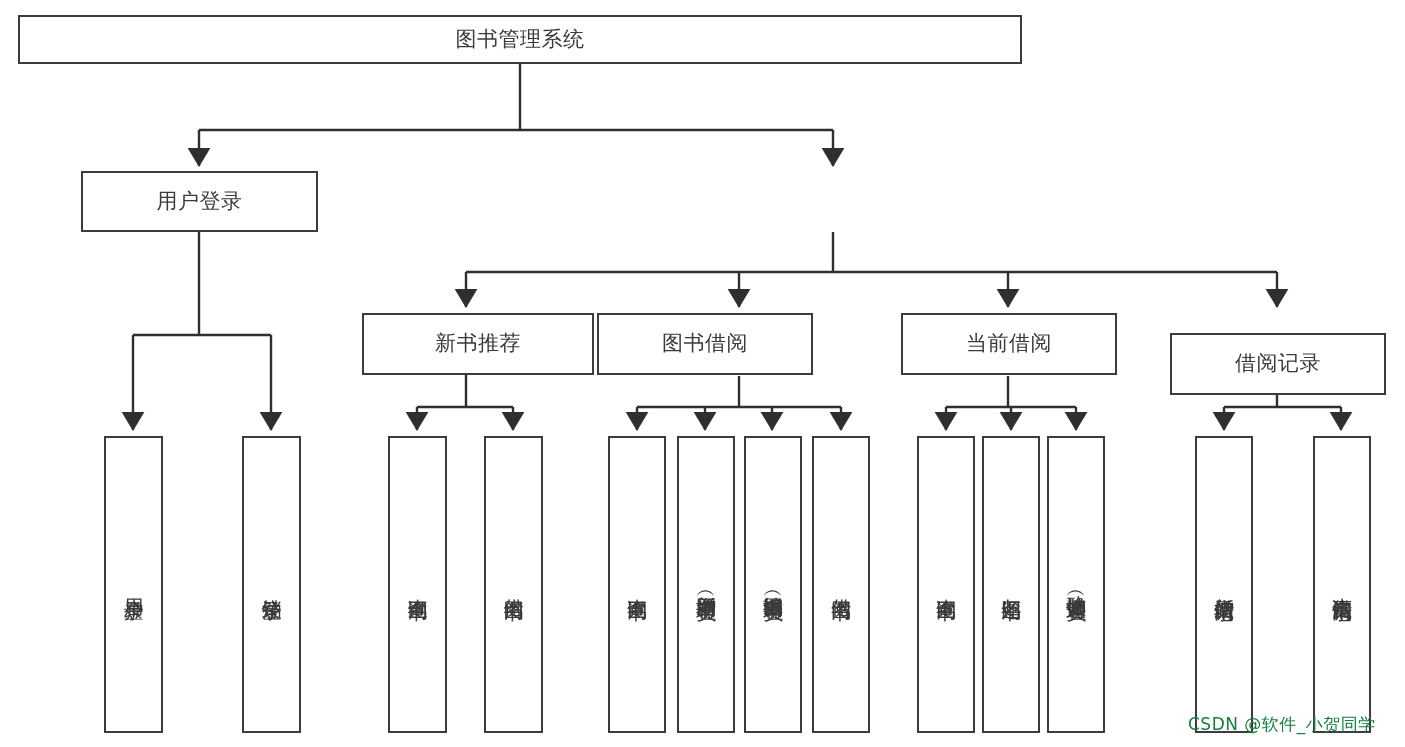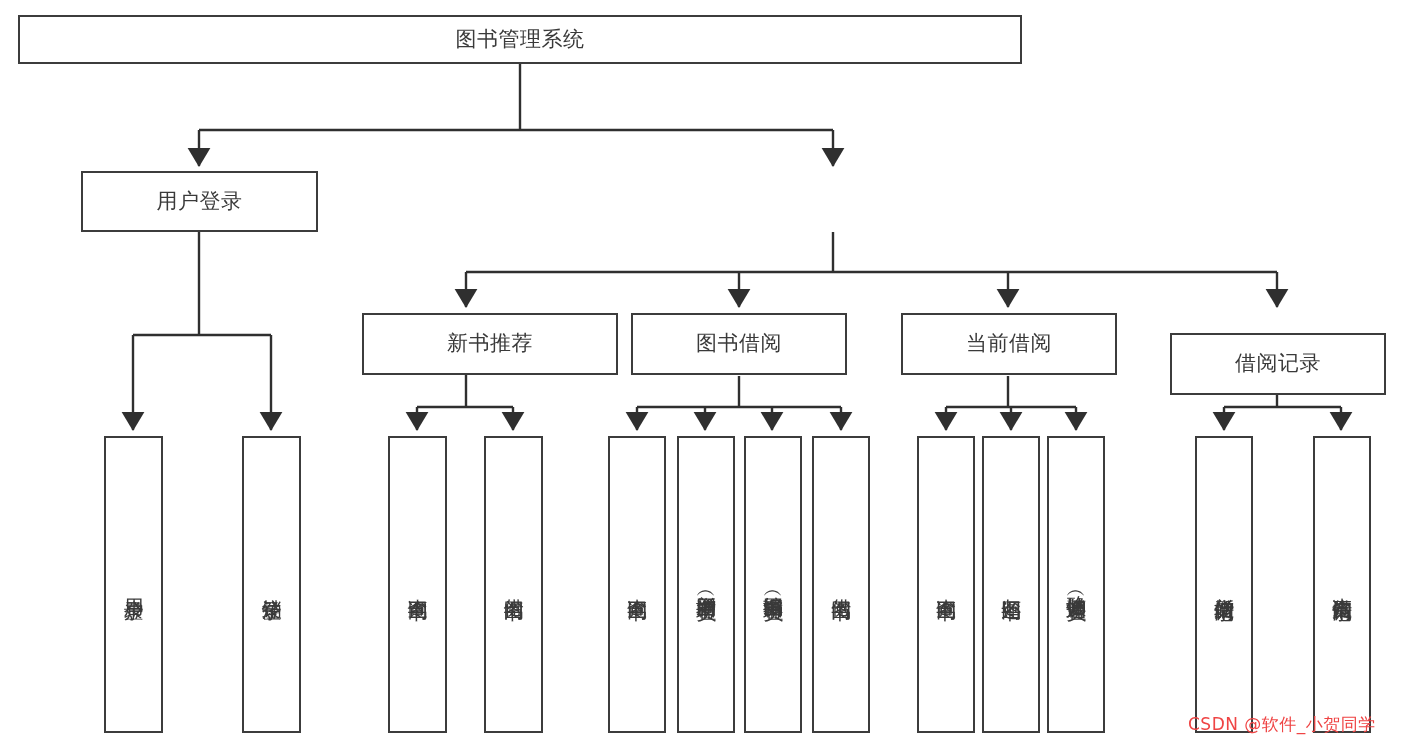--- a/index.html
+++ b/index.html
@@ -56,21 +56,21 @@
   }
   .node .label {
     display: block;
     text-align: center;
   }
   #watermark {
     position: absolute;
     left: 1188px;
     top: 713px;
     font-size: 17px;
-    color: #ef4444;
+    color: #15803d;
     letter-spacing: 0.5px;
     white-space: nowrap;
     font-family: "DejaVu Sans", "Liberation Sans", sans-serif;
   }
 </style>
 </head>
 <body>
 
 <div id="diagram-root">
 
@@ -125,24 +125,24 @@
   </svg>
 
   <div class="node horizontal" style="left:18px; top:15px; width:1004px; height:49px;">
     <span class="label">图书管理系统</span>
   </div>
 
   <div class="node horizontal" style="left:81px; top:171px; width:237px; height:61px;">
     <span class="label">用户登录</span>
   </div>
 
-  <div class="node horizontal" style="left:362px; top:313px; width:256px; height:62px;">
+  <div class="node horizontal" style="left:362px; top:313px; width:232px; height:62px;">
     <span class="label">新书推荐</span>
   </div>
-  <div class="node horizontal" style="left:631px; top:313px; width:216px; height:62px;">
+  <div class="node horizontal" style="left:597px; top:313px; width:216px; height:62px;">
     <span class="label">图书借阅</span>
   </div>
   <div class="node horizontal" style="left:901px; top:313px; width:216px; height:62px;">
     <span class="label">当前借阅</span>
   </div>
   <div class="node horizontal" style="left:1170px; top:313px; width:216px; height:62px;margin-top:20px;">
     <span class="label">借阅记录</span>
   </div>
 
   <div class="node vertical" style="left:104px; top:436px; width:59px; height:297px;">

